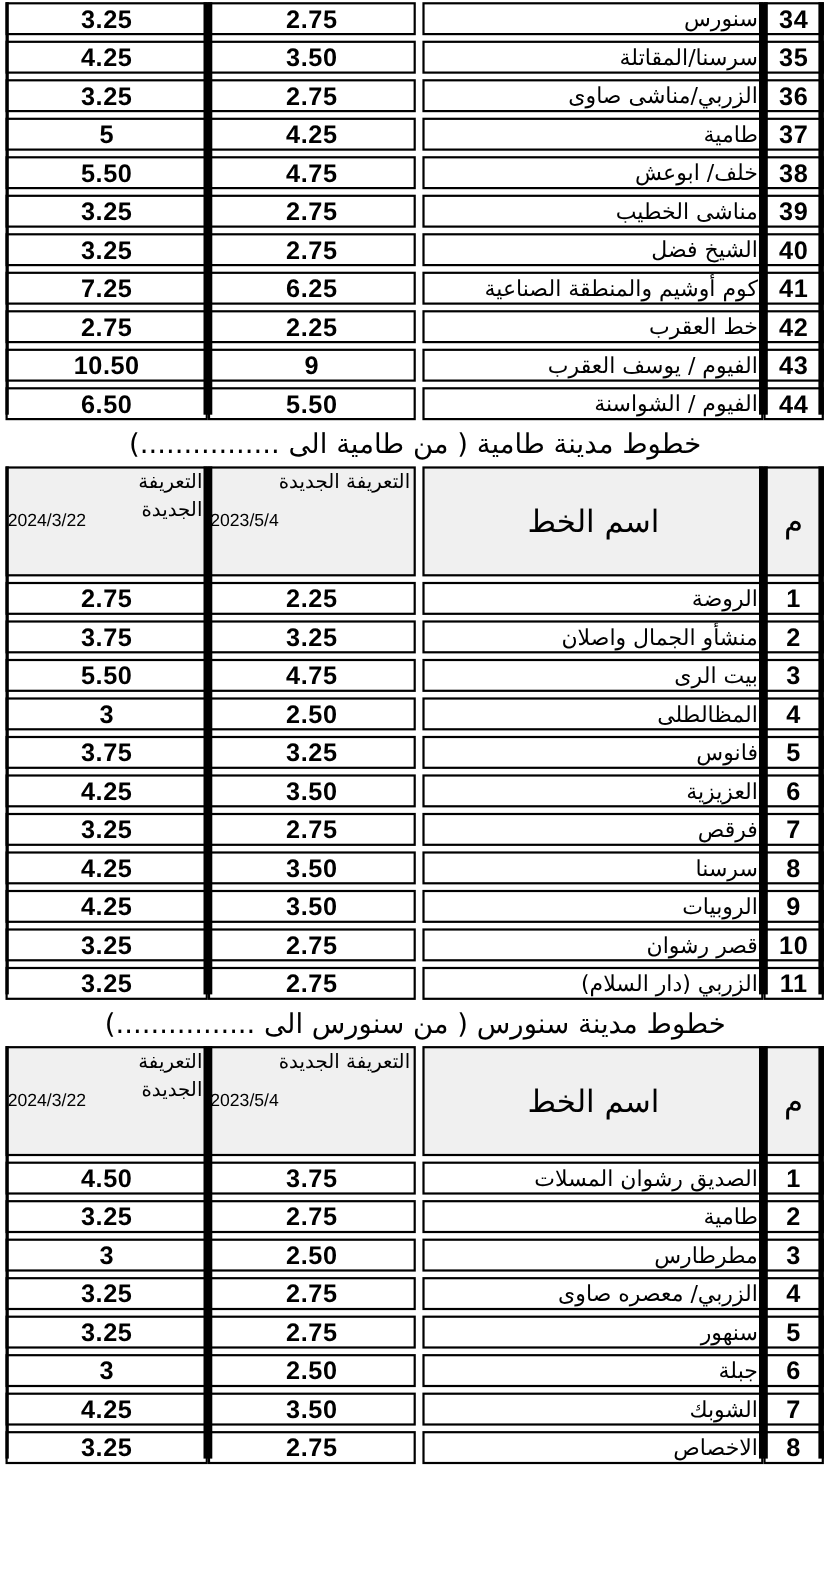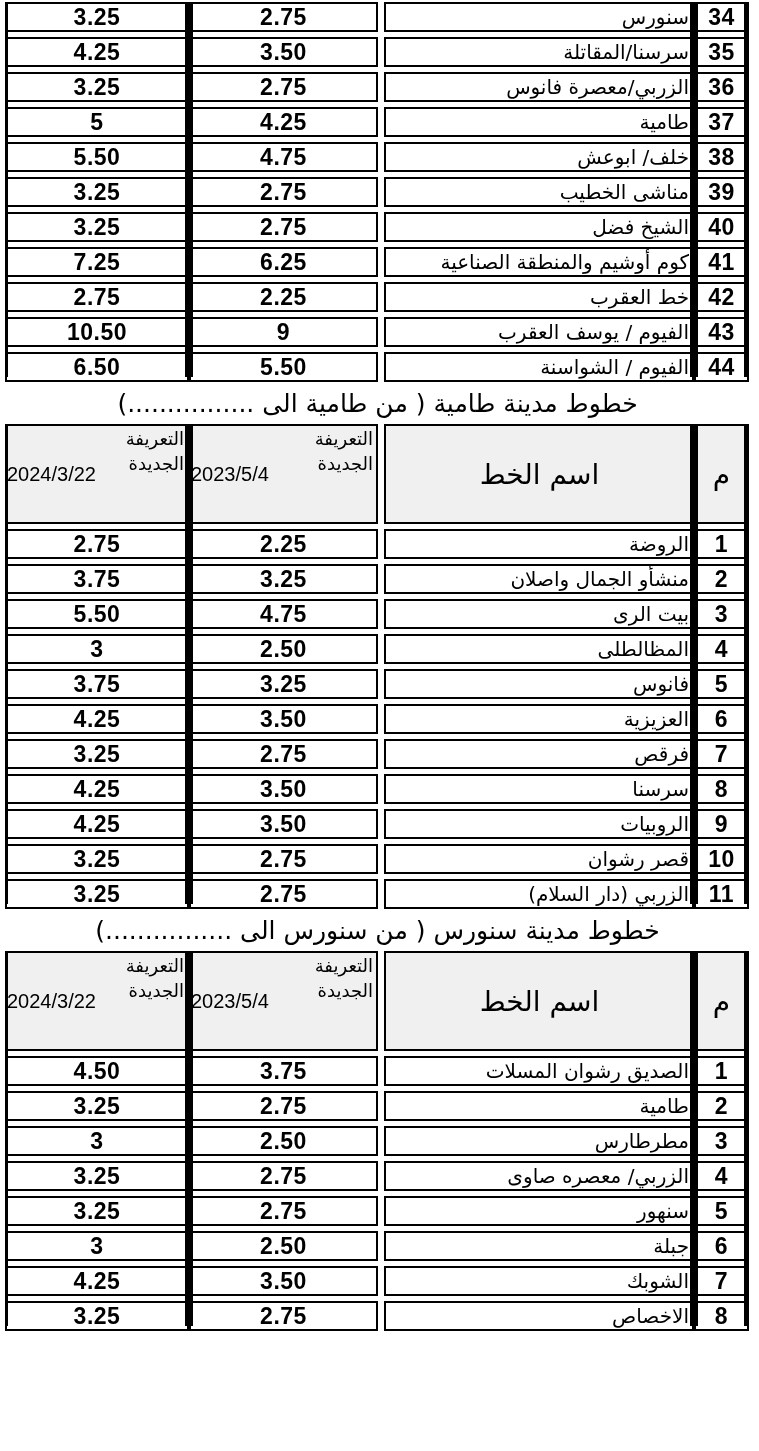--- a/index.html
+++ b/index.html
@@ -27,21 +27,21 @@
     width:310px;margin-left:6px;direction:rtl;justify-content:flex-start;
     text-align:right;padding-right:3px;padding-left:4px;
     font-size:20px;white-space:nowrap;
   }
   .idx{width:55px;}
   .num{font-family:"Liberation Sans","DejaVu Sans",sans-serif;font-weight:bold;font-size:23px;letter-spacing:0.5px;}
   
   .hcell{background:#f0f0f0;}
   .hstack{justify-content:center;direction:rtl;}
   .hlabel{font-size:18px;align-self:flex-start;padding-right:3px;line-height:1.4;}
-  .hdate{font-size:20px;direction:ltr;align-self:center;font-family:"Liberation Sans","DejaVu Sans",sans-serif;line-height:1.5;text-align:center;}
+  .hdate{font-size:16px;direction:ltr;align-self:center;font-family:"Liberation Sans","DejaVu Sans",sans-serif;line-height:1.5;text-align:center;}
   .hsingle{font-size:28px;direction:rtl;}
   
   .section-title{
     direction:rtl;text-align:center;font-size:25px;line-height:31px;height:31px;
     margin:6px 4px 5px 0;white-space:nowrap;
   }
 </style>
 </head>
 <body>
 
@@ -59,21 +59,21 @@
       </div>
       <div class="row">
         <div class="cell t24 num">4.25</div>
         <div class="cell t23 num">3.50</div>
         <div class="cell name">سرسنا/المقاتلة</div>
         <div class="cell idx num">35</div>
       </div>
       <div class="row">
         <div class="cell t24 num">3.25</div>
         <div class="cell t23 num">2.75</div>
-        <div class="cell name">الزربي/معصرة فانوس</div>
+        <div class="cell name">الزربي/مناشى صاوى</div>
         <div class="cell idx num">36</div>
       </div>
       <div class="row">
         <div class="cell t24 num">5</div>
         <div class="cell t23 num">4.25</div>
         <div class="cell name">طامية</div>
         <div class="cell idx num">37</div>
       </div>
       <div class="row">
         <div class="cell t24 num">5.50</div>

